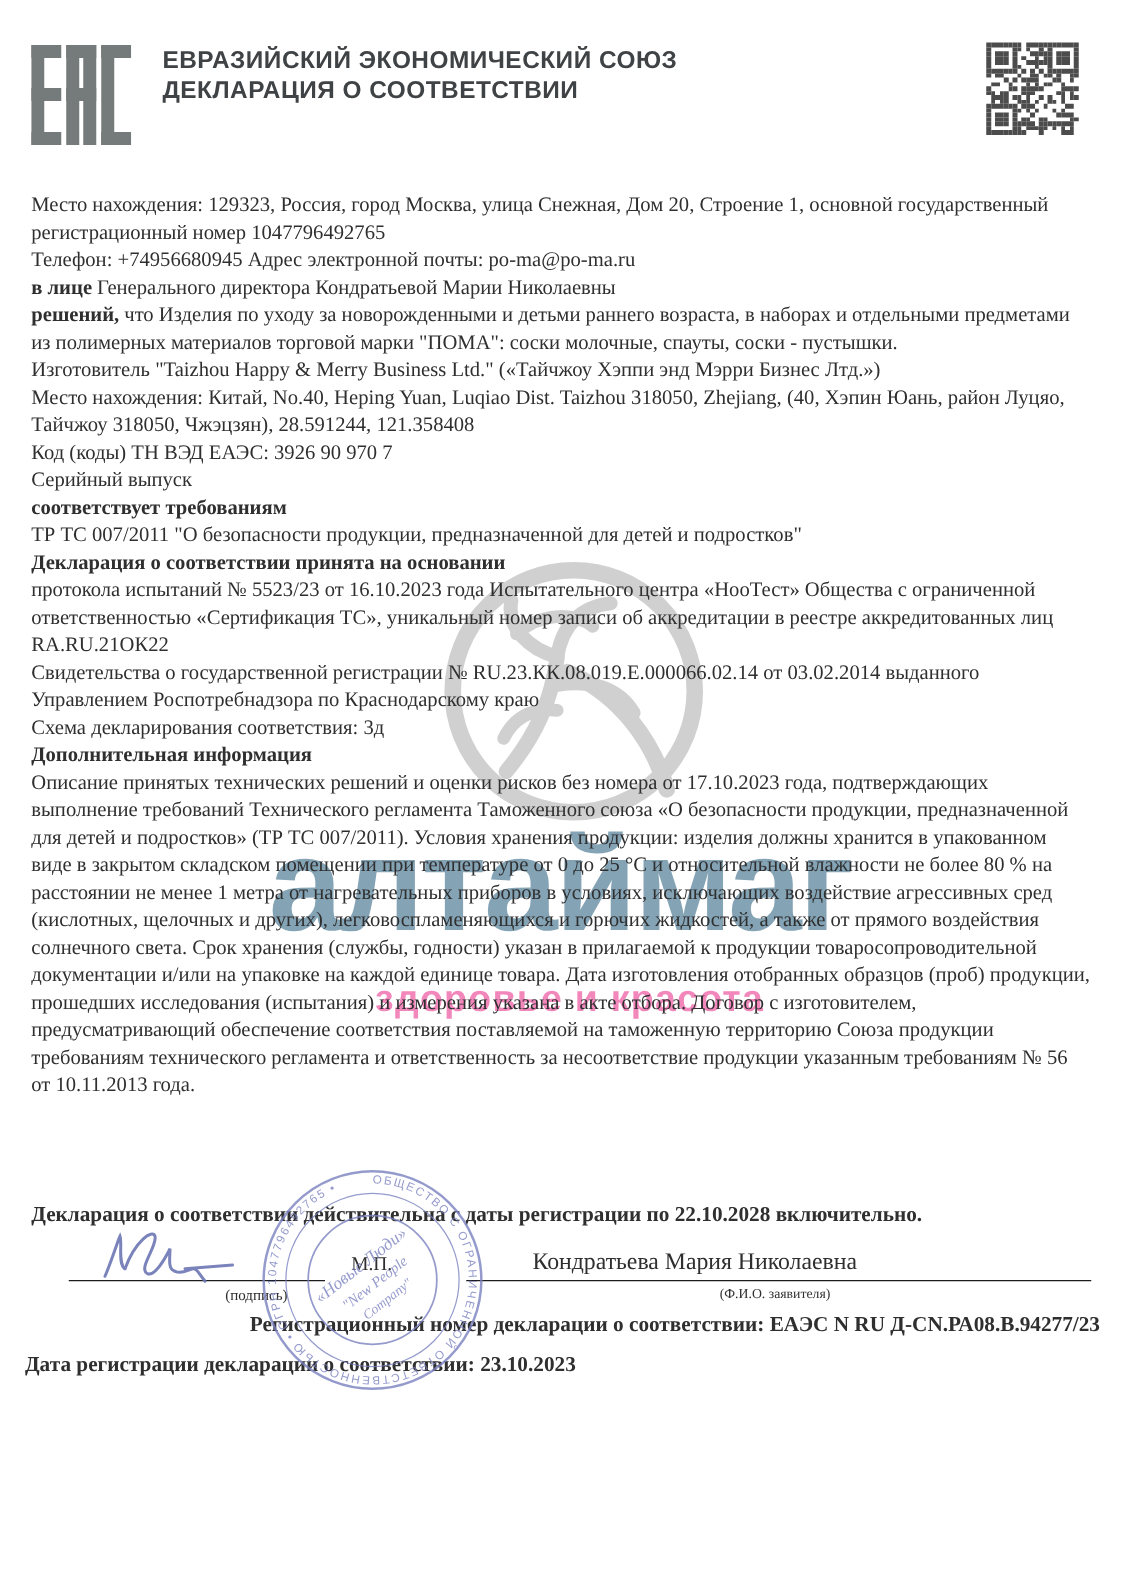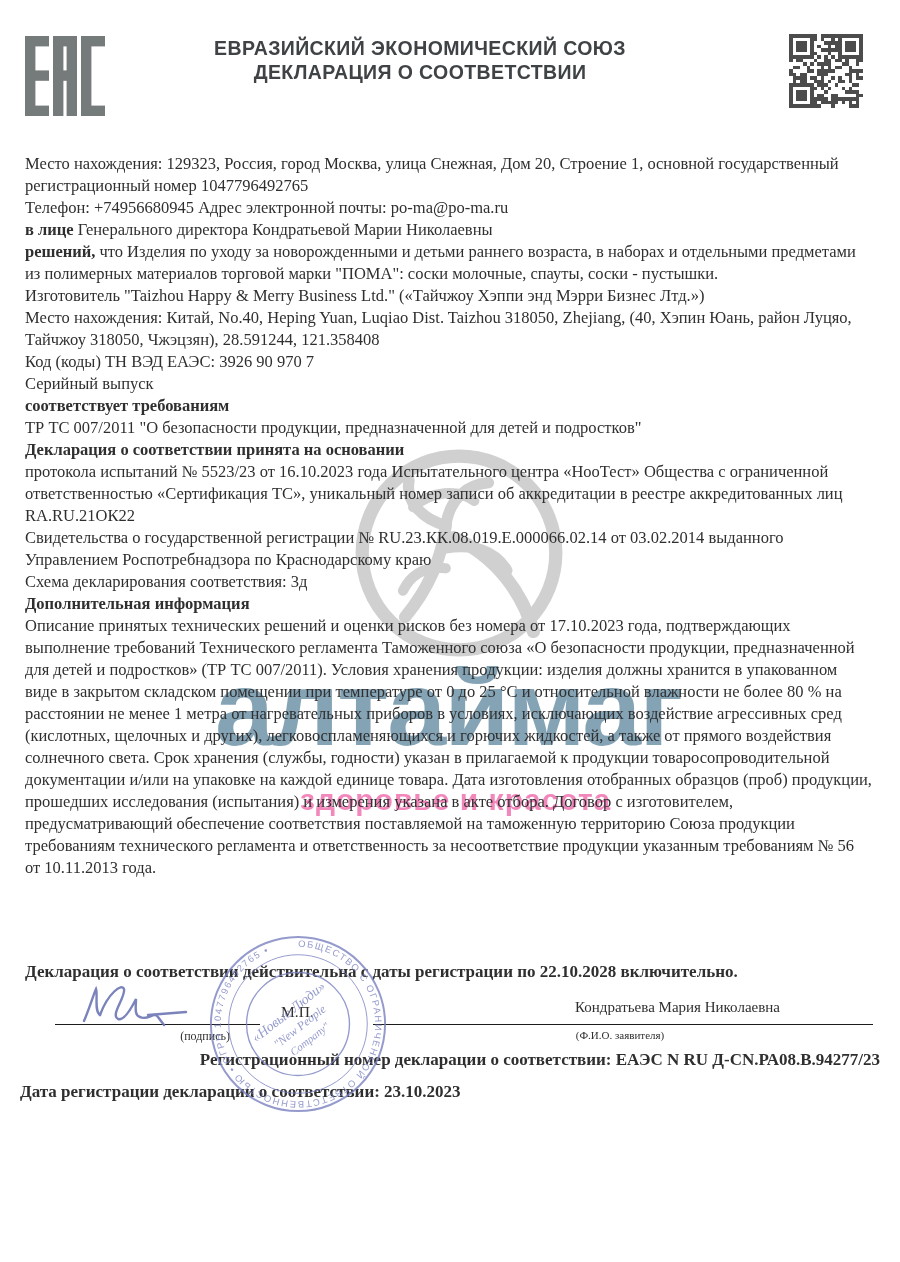--- a/index.html
+++ b/index.html
@@ -3,21 +3,21 @@
 <meta charset="utf-8">
 <style>
   html,body{margin:0;padding:0;background:#e9e9e9;}
   .page{
     position:relative;width:900px;height:1262px;background:#ffffff;
     margin:0 auto;overflow:hidden;
     font-family:"Liberation Serif","DejaVu Serif",serif;color:#2f2f2f;
   }
   
   .eac-logo{position:absolute;left:25px;top:33px;width:80px;height:86px;}
-  .doc-title{position:absolute;left:130px;top:36px;width:580px;text-align:center;
+  .doc-title{position:absolute;left:130px;top:36px;width:580px;
     font-family:"Liberation Sans","DejaVu Sans",sans-serif;font-weight:700;
     font-size:19.5px;line-height:24px;color:#3f4345;letter-spacing:.4px;}
   .qr{position:absolute;left:789px;top:34px;width:73.5px;height:73.5px;
     display:grid;grid-template-columns:repeat(21,3.5px);grid-template-rows:repeat(21,3.5px);}
   .qr div{width:3.5px;height:3.5px;}
   .qr .on{background:#4c4c4c;}
   
   .wm-tree{position:absolute;left:352px;top:446px;width:214px;height:214px;opacity:.52;z-index:0;}
   .wm-brand{position:absolute;left:215px;top:648px;width:500px;z-index:0;
     font-family:"Liberation Sans","DejaVu Sans",sans-serif;font-weight:700;
@@ -30,21 +30,21 @@
     font-size:16.5px;line-height:22px;}
   .body-text p{margin:0;}
   .lead{font-weight:bold;margin-right:4px;}
   .hpar{font-weight:bold;}
   
   .validity{position:absolute;left:25px;top:962px;width:850px;font-weight:bold;font-size:17px;z-index:2;}
   .sig-svg{position:absolute;left:78px;top:981px;width:115px;height:48px;z-index:4;}
   .line-left{position:absolute;left:55px;top:1024px;width:205px;border-top:1.6px solid #1c1c1c;z-index:2;}
   .cap-sign{position:absolute;left:90px;top:1029px;width:140px;text-align:right;font-size:12px;z-index:2;font-family:Liberation Serif, serif;}
   .mp{position:absolute;left:281px;top:1003px;font-size:15.5px;z-index:2;}
-  .signer{position:absolute;left:450px;top:999px;width:330px;text-align:right;font-size:15px;z-index:2;}
+  .signer{position:absolute;left:426px;top:999px;width:330px;text-align:left;font-size:19px;z-index:2;}
   .line-right{position:absolute;left:373px;top:1024px;width:500px;border-top:1.6px solid #1c1c1c;z-index:2;}
   .cap-fio{position:absolute;left:495px;top:1029px;width:250px;text-align:center;font-size:11px;z-index:2;}
   .reg-num{position:absolute;left:20px;top:1050px;width:860px;font-weight:bold;font-size:17px;z-index:2;text-align:right;}
   .reg-date{position:absolute;left:20px;top:1082px;width:860px;font-weight:bold;font-size:17px;z-index:2;}
   
   .stamp{position:absolute;left:204px;top:930px;width:188px;height:188px;z-index:3;opacity:.8;}
 </style>
 </head>
 <body>
 

